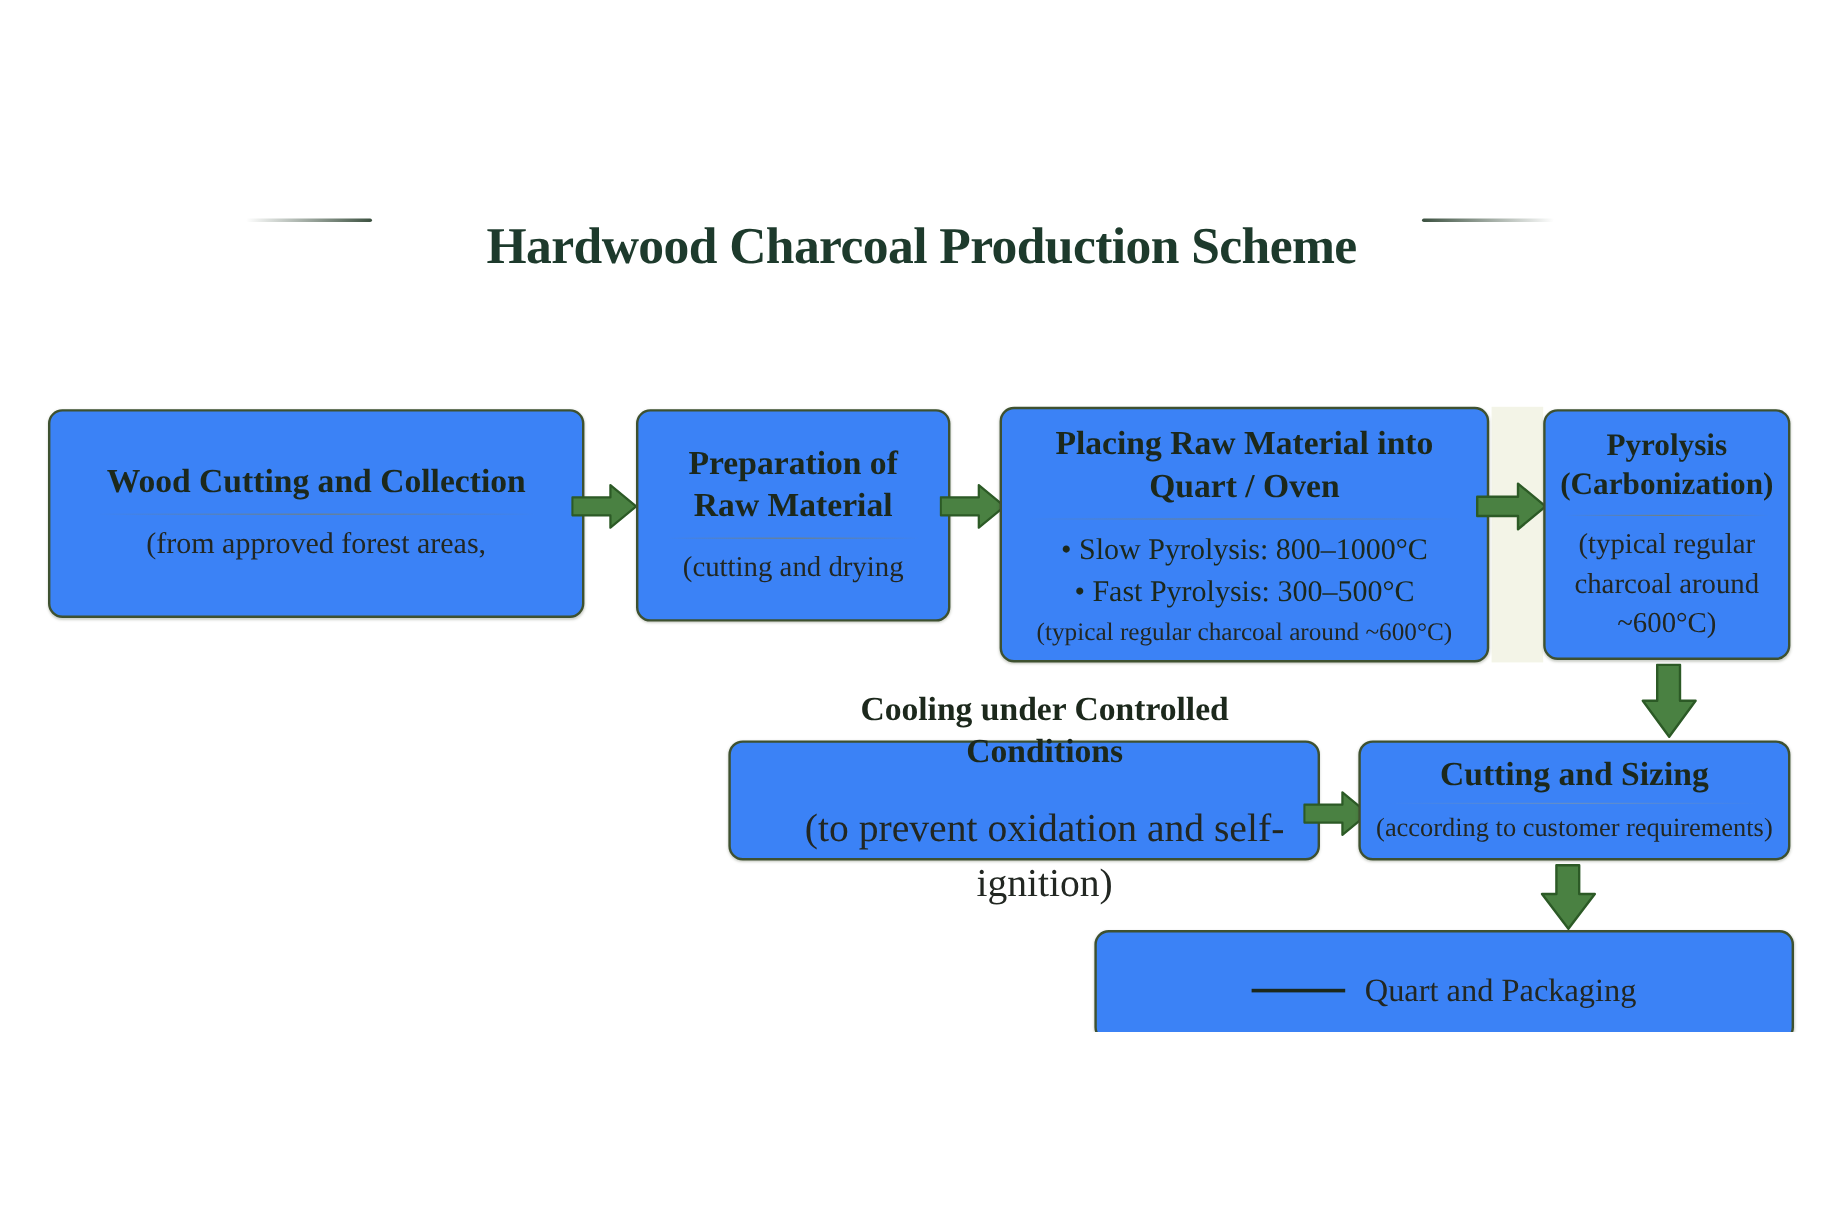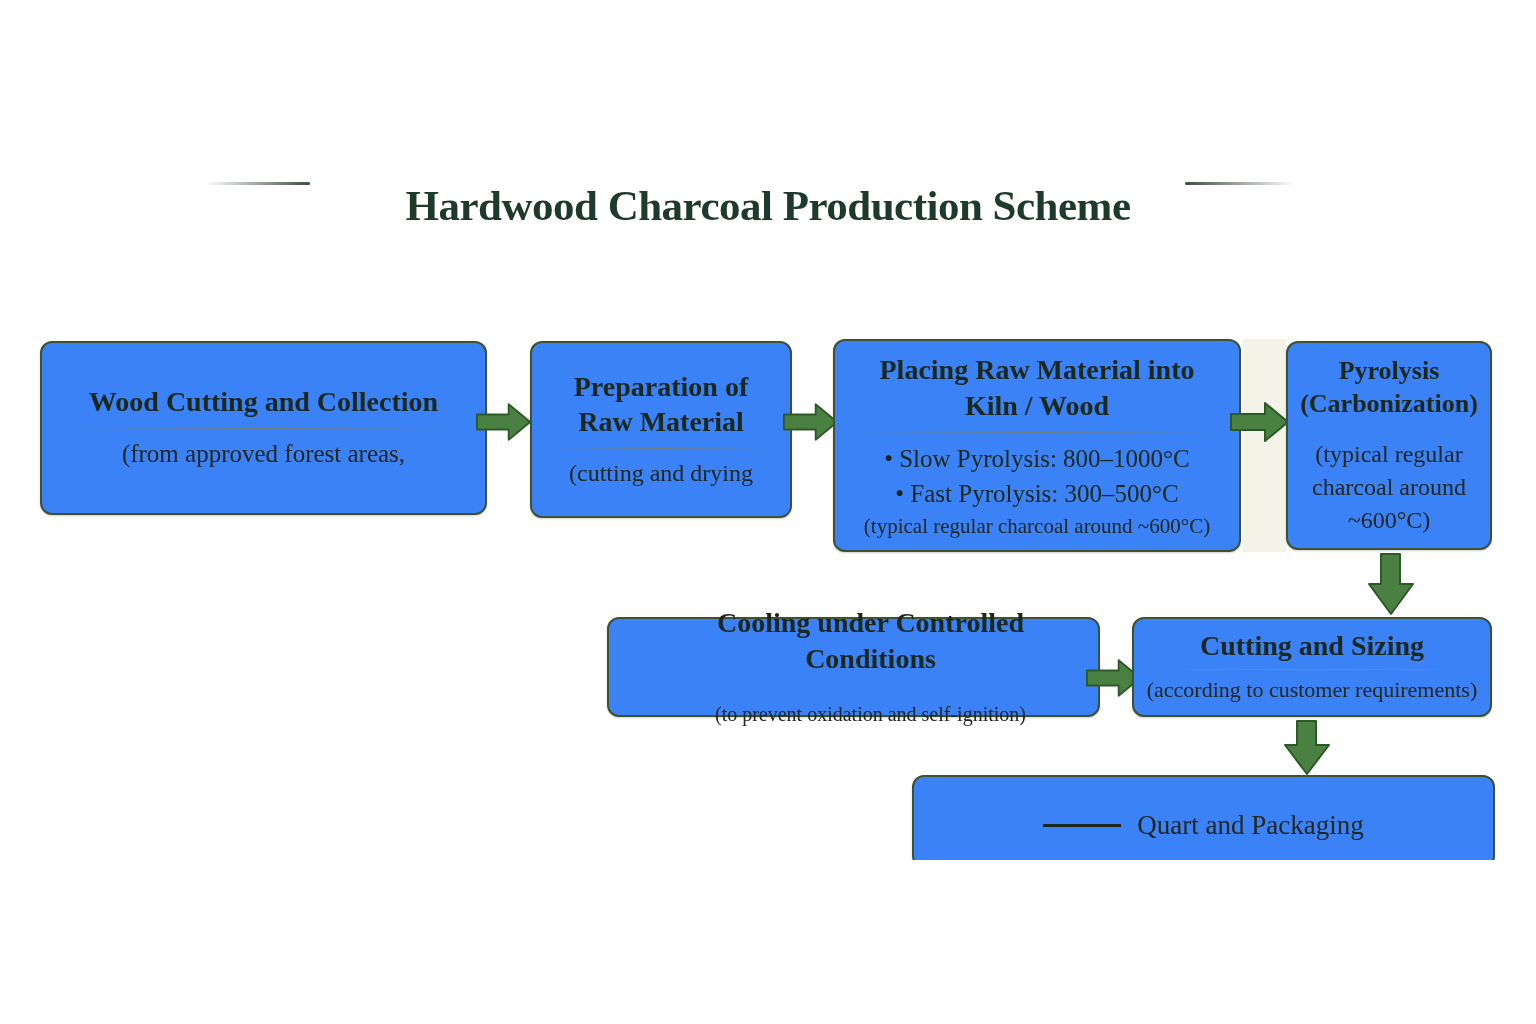--- a/index.html
+++ b/index.html
@@ -92,21 +92,21 @@
   #box-placing .box-title   { font-size: 28px; }
   #box-placing .box-bullet  { font-size: 25px; line-height: 1.4; color: #1c281c; }
   #box-placing .box-note    { font-size: 21px; color: #222722; margin-top: 3px; }
   #box-placing .divider     { width: 360px; }
 
   #box-pyrolysis .box-title { font-size: 26px; }
   #box-pyrolysis .box-sub   { font-size: 24px; }
   #box-pyrolysis .divider   { width: 170px; }
 
   #box-cooling .box-title   { font-size: 28px; }
-  #box-cooling .box-sub     { font-size: 20px; margin-top: 24px; }
+  #box-cooling .box-sub     { font-size: 33px; margin-top: 24px; }
 
   #box-cutting .box-title   { font-size: 28px; }
   #box-cutting .box-sub     { font-size: 22px; }
   #box-cutting .divider     { width: 310px; margin: 5px 0; }
 
   #box-quality .box-title   { font-size: 30px; }
   #box-quality .box-sub     { font-size: 27px; margin-top: 8px; display: flex; align-items: center; gap: 16px; }
   .dash-line {
     display: inline-block;
     width: 78px;
@@ -157,21 +157,21 @@
     <div class="divider"></div>
     <div class="box-sub">(cutting and drying</div>
   </div>
 
   <svg class="arrow" id="arrow-2" width="56" height="44" viewBox="0 0 60 44">
     <polygon points="1,14 35,14 35,3 58,22 35,41 35,30 1,30" fill="#4a8142" stroke="#2c5a26" stroke-width="2" stroke-linejoin="round"></polygon>
   </svg>
 
   <div class="box" id="box-placing">
     <div class="box-title">Placing Raw Material into</div>
-    <div class="box-title">Kiln / Wood</div>
+    <div class="box-title">Quart / Oven</div>
     <div class="divider"></div>
     <div class="box-bullet">• Slow Pyrolysis: 800–1000°C</div>
     <div class="box-bullet">• Fast Pyrolysis: 300–500°C</div>
     <div class="box-note">(typical regular charcoal around ~600°C)</div>
   </div>
 
   <svg class="arrow" id="arrow-3" width="60" height="44" viewBox="0 0 60 44">
     <polygon points="1,14 35,14 35,3 58,22 35,41 35,30 1,30" fill="#4a8142" stroke="#2c5a26" stroke-width="2" stroke-linejoin="round"></polygon>
   </svg>
 

